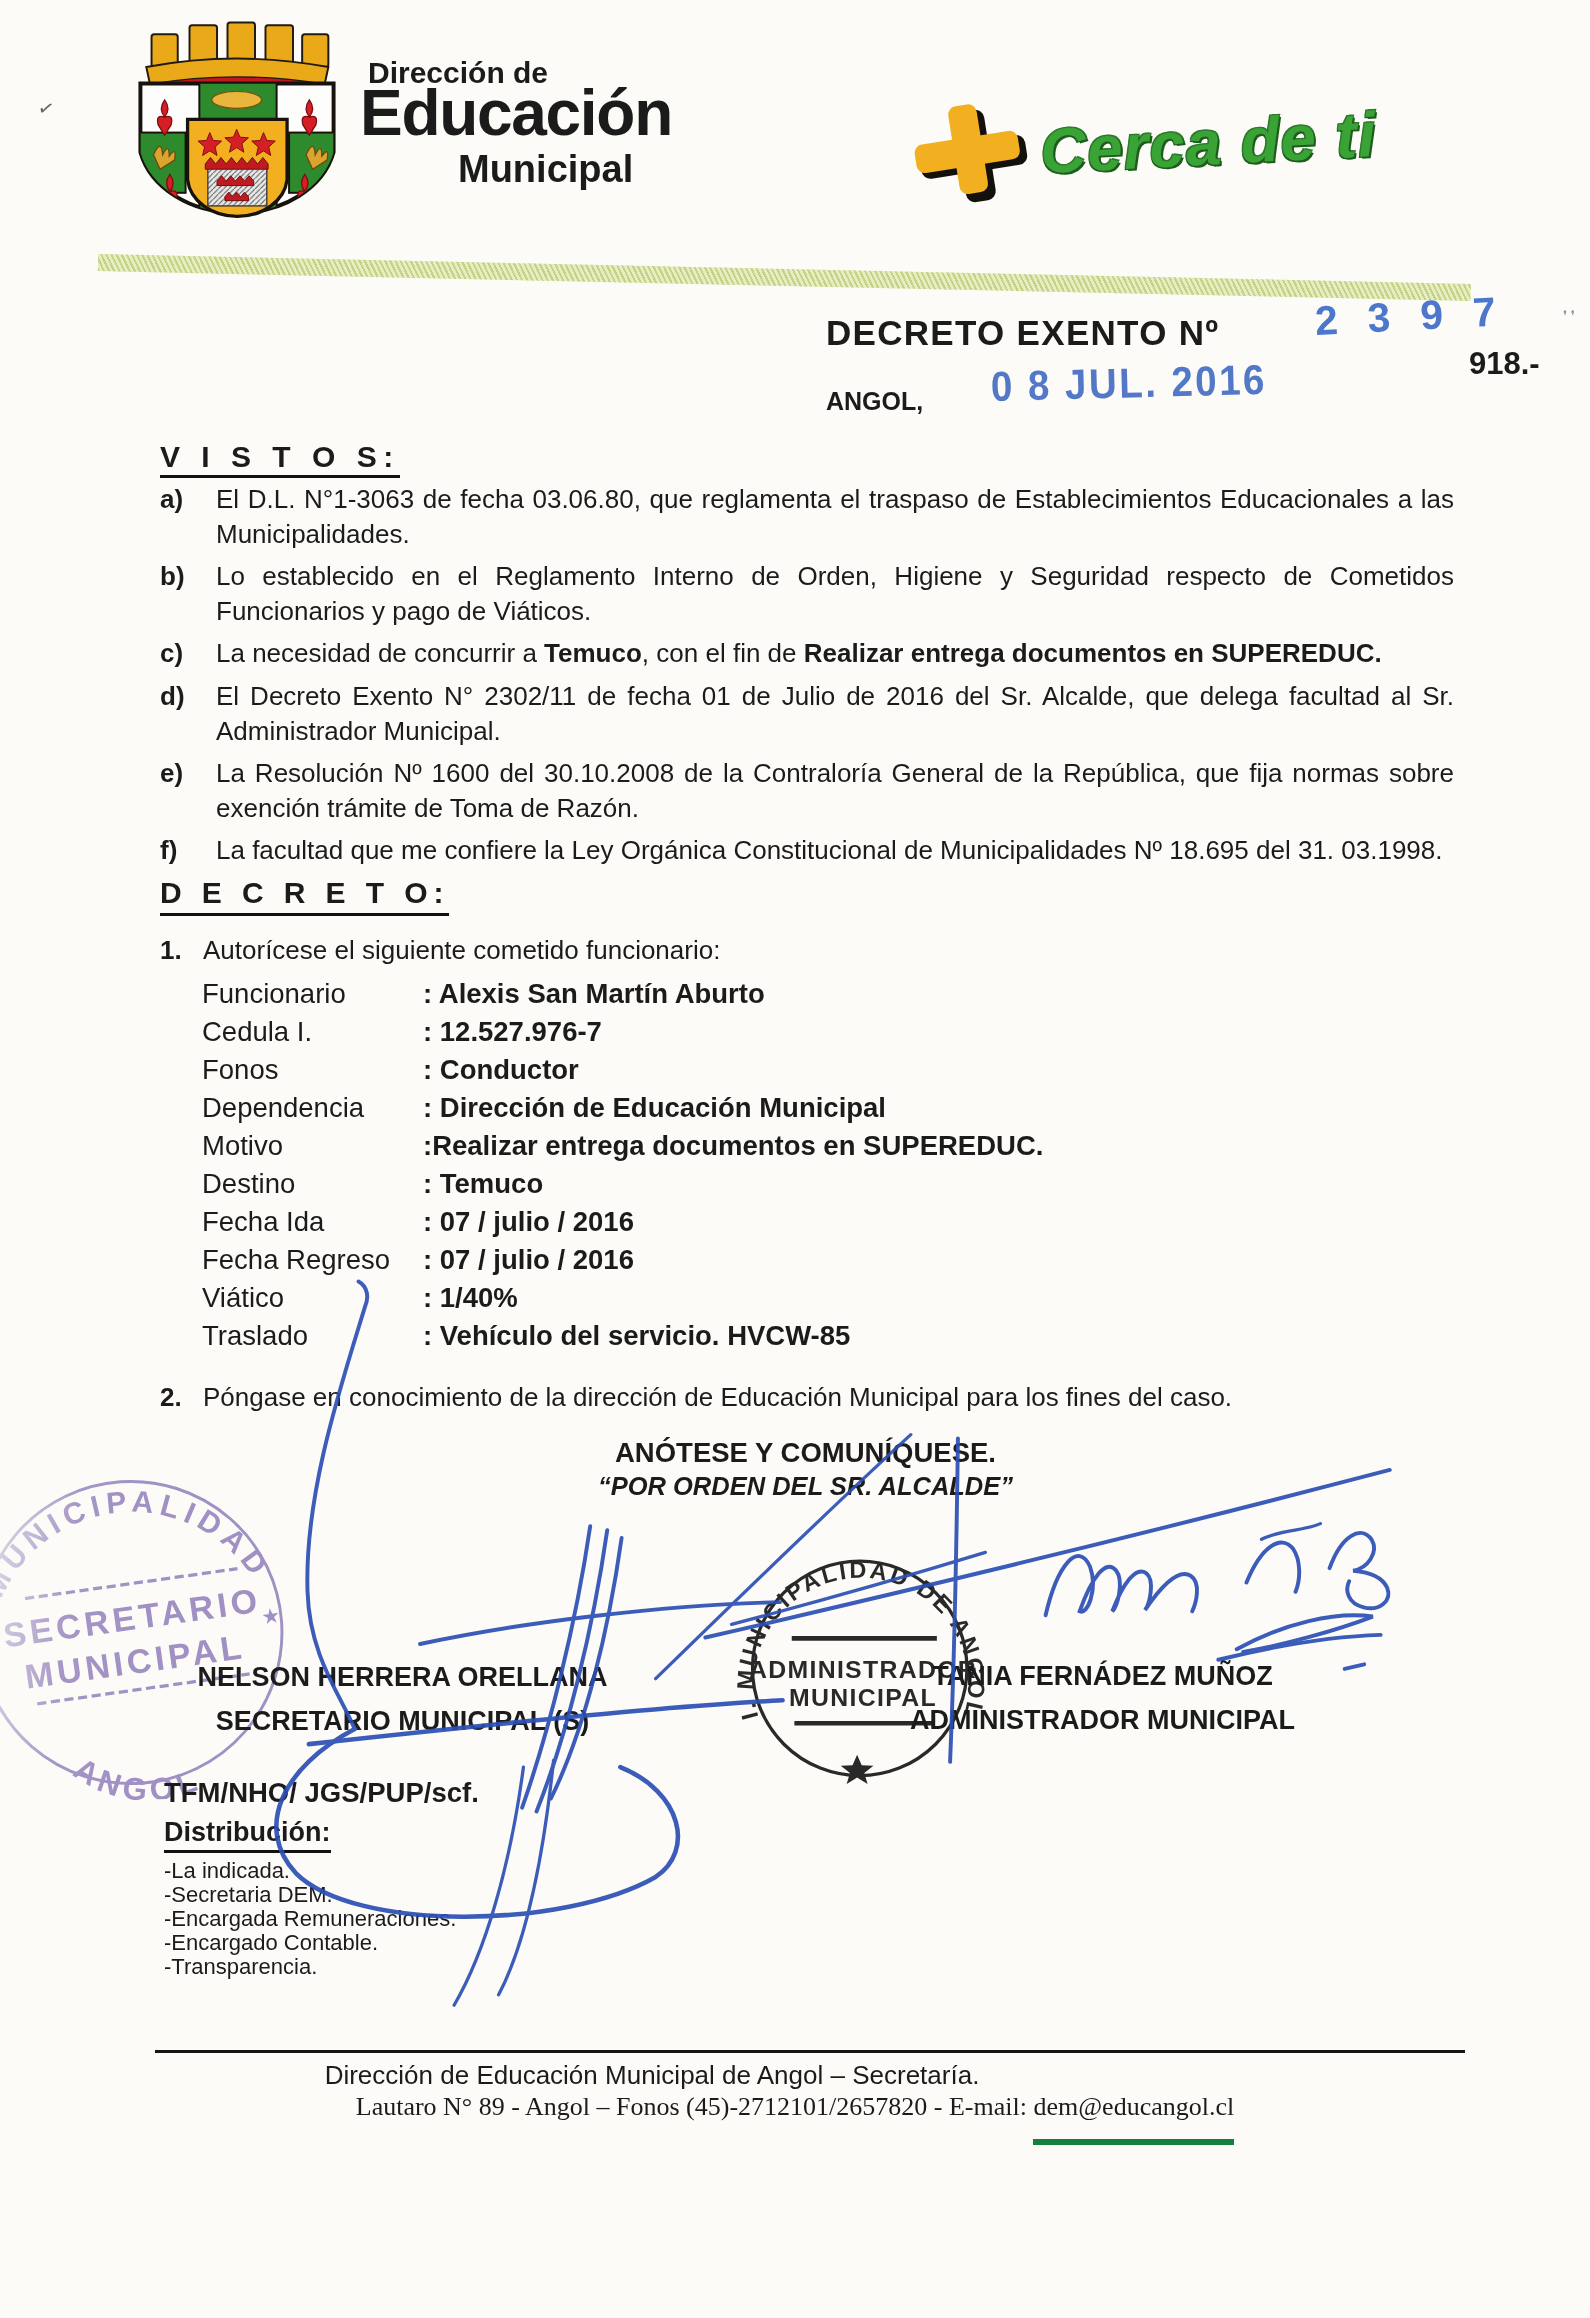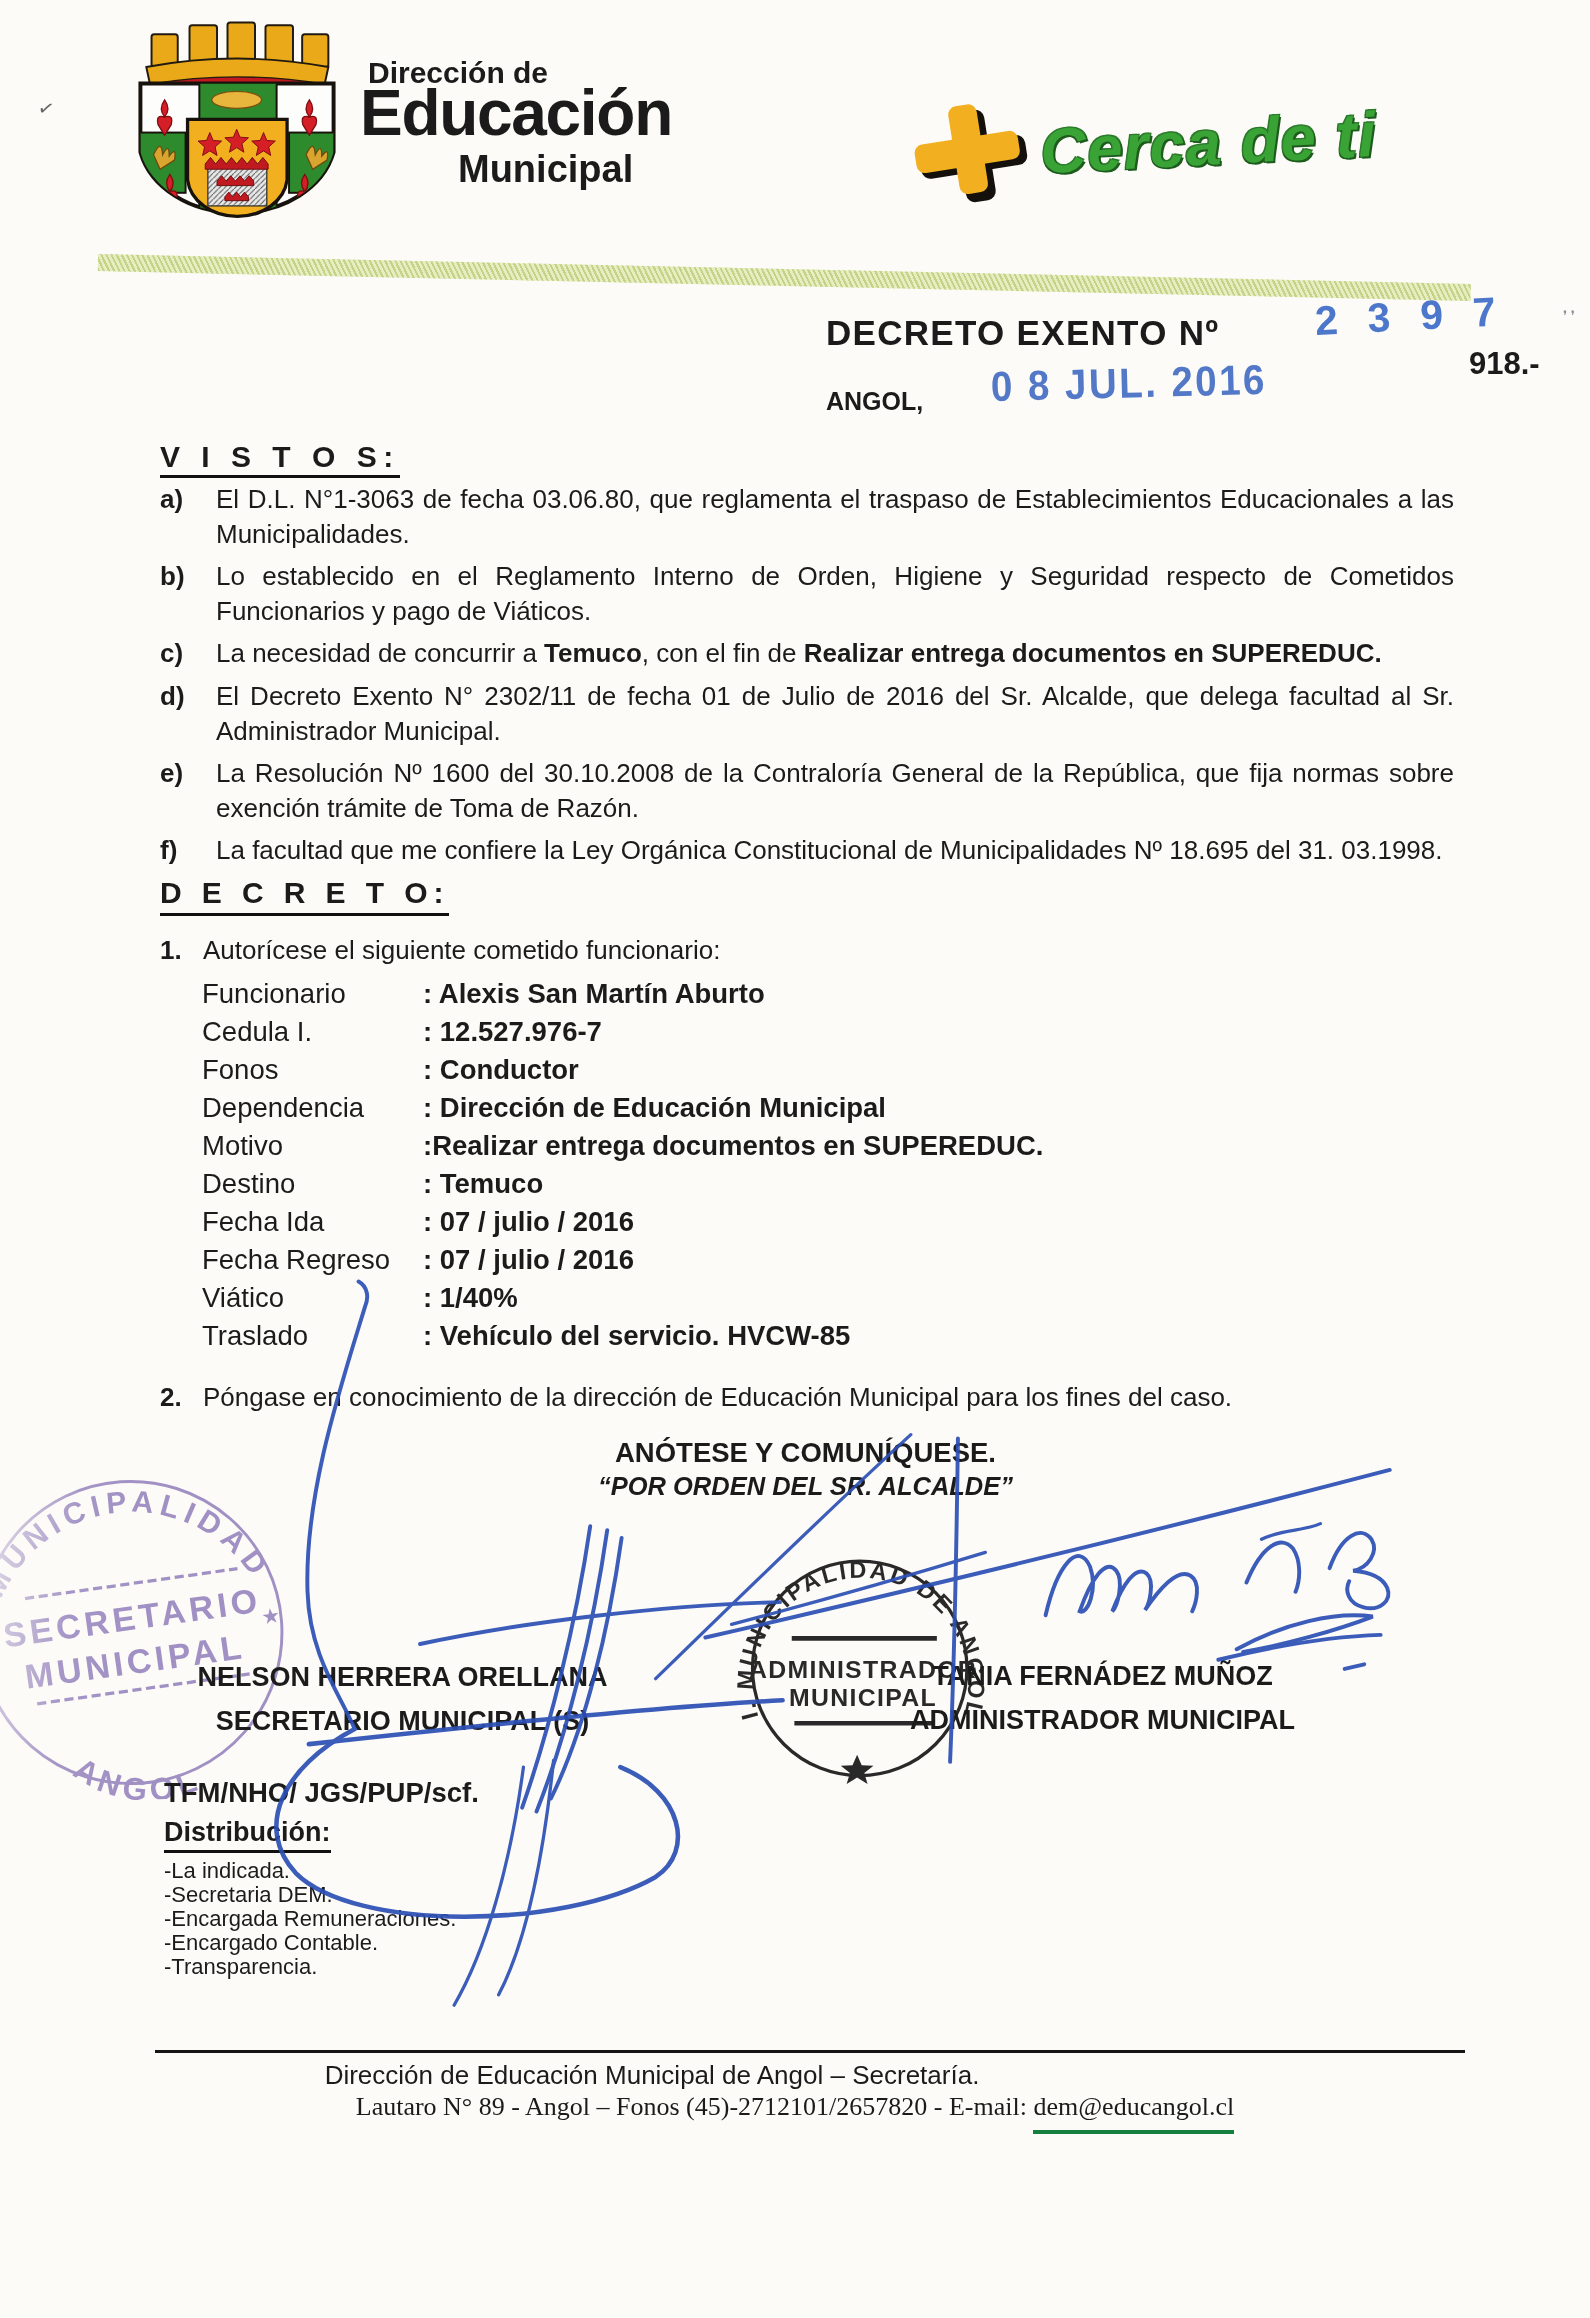--- a/index.html
+++ b/index.html
@@ -58,21 +58,21 @@
   .sigright{left:867px;top:1661px;}
 
   .initials{left:164px;top:1777px;font-size:27.5px;font-weight:bold;}
   .dist-h{left:164px;top:1817px;font-size:27px;font-weight:bold;border-bottom:3.3px solid #111;padding-bottom:2px;}
   .dist-list{left:164px;top:1859px;font-size:22px;line-height:24px;}
 
   
   .footrule{left:155px;top:2050px;width:1310px;height:3.3px;background:#151515;}
   .foot1{left:0;top:2060px;width:1304px;text-align:center;font-family:Liberation Sans, sans-serif;font-size:26px;}
   .foot2{left:0;top:2092px;width:1590px;text-align:center;font-family:"Liberation Serif",serif;font-size:26px;}
-  .email{border-bottom:4px solid #15803d;padding-bottom:9px;}
+  .email{border-bottom:6px solid #15803d;padding-bottom:18px;}
 
   .penmark{color:#666;font-size:19.6px;}
   svg{display:block;}
 </style>
 </head>
 <body>
 
 <div class="page">
 
   <div class="abs" style="left:124px;top:16.4px;">

